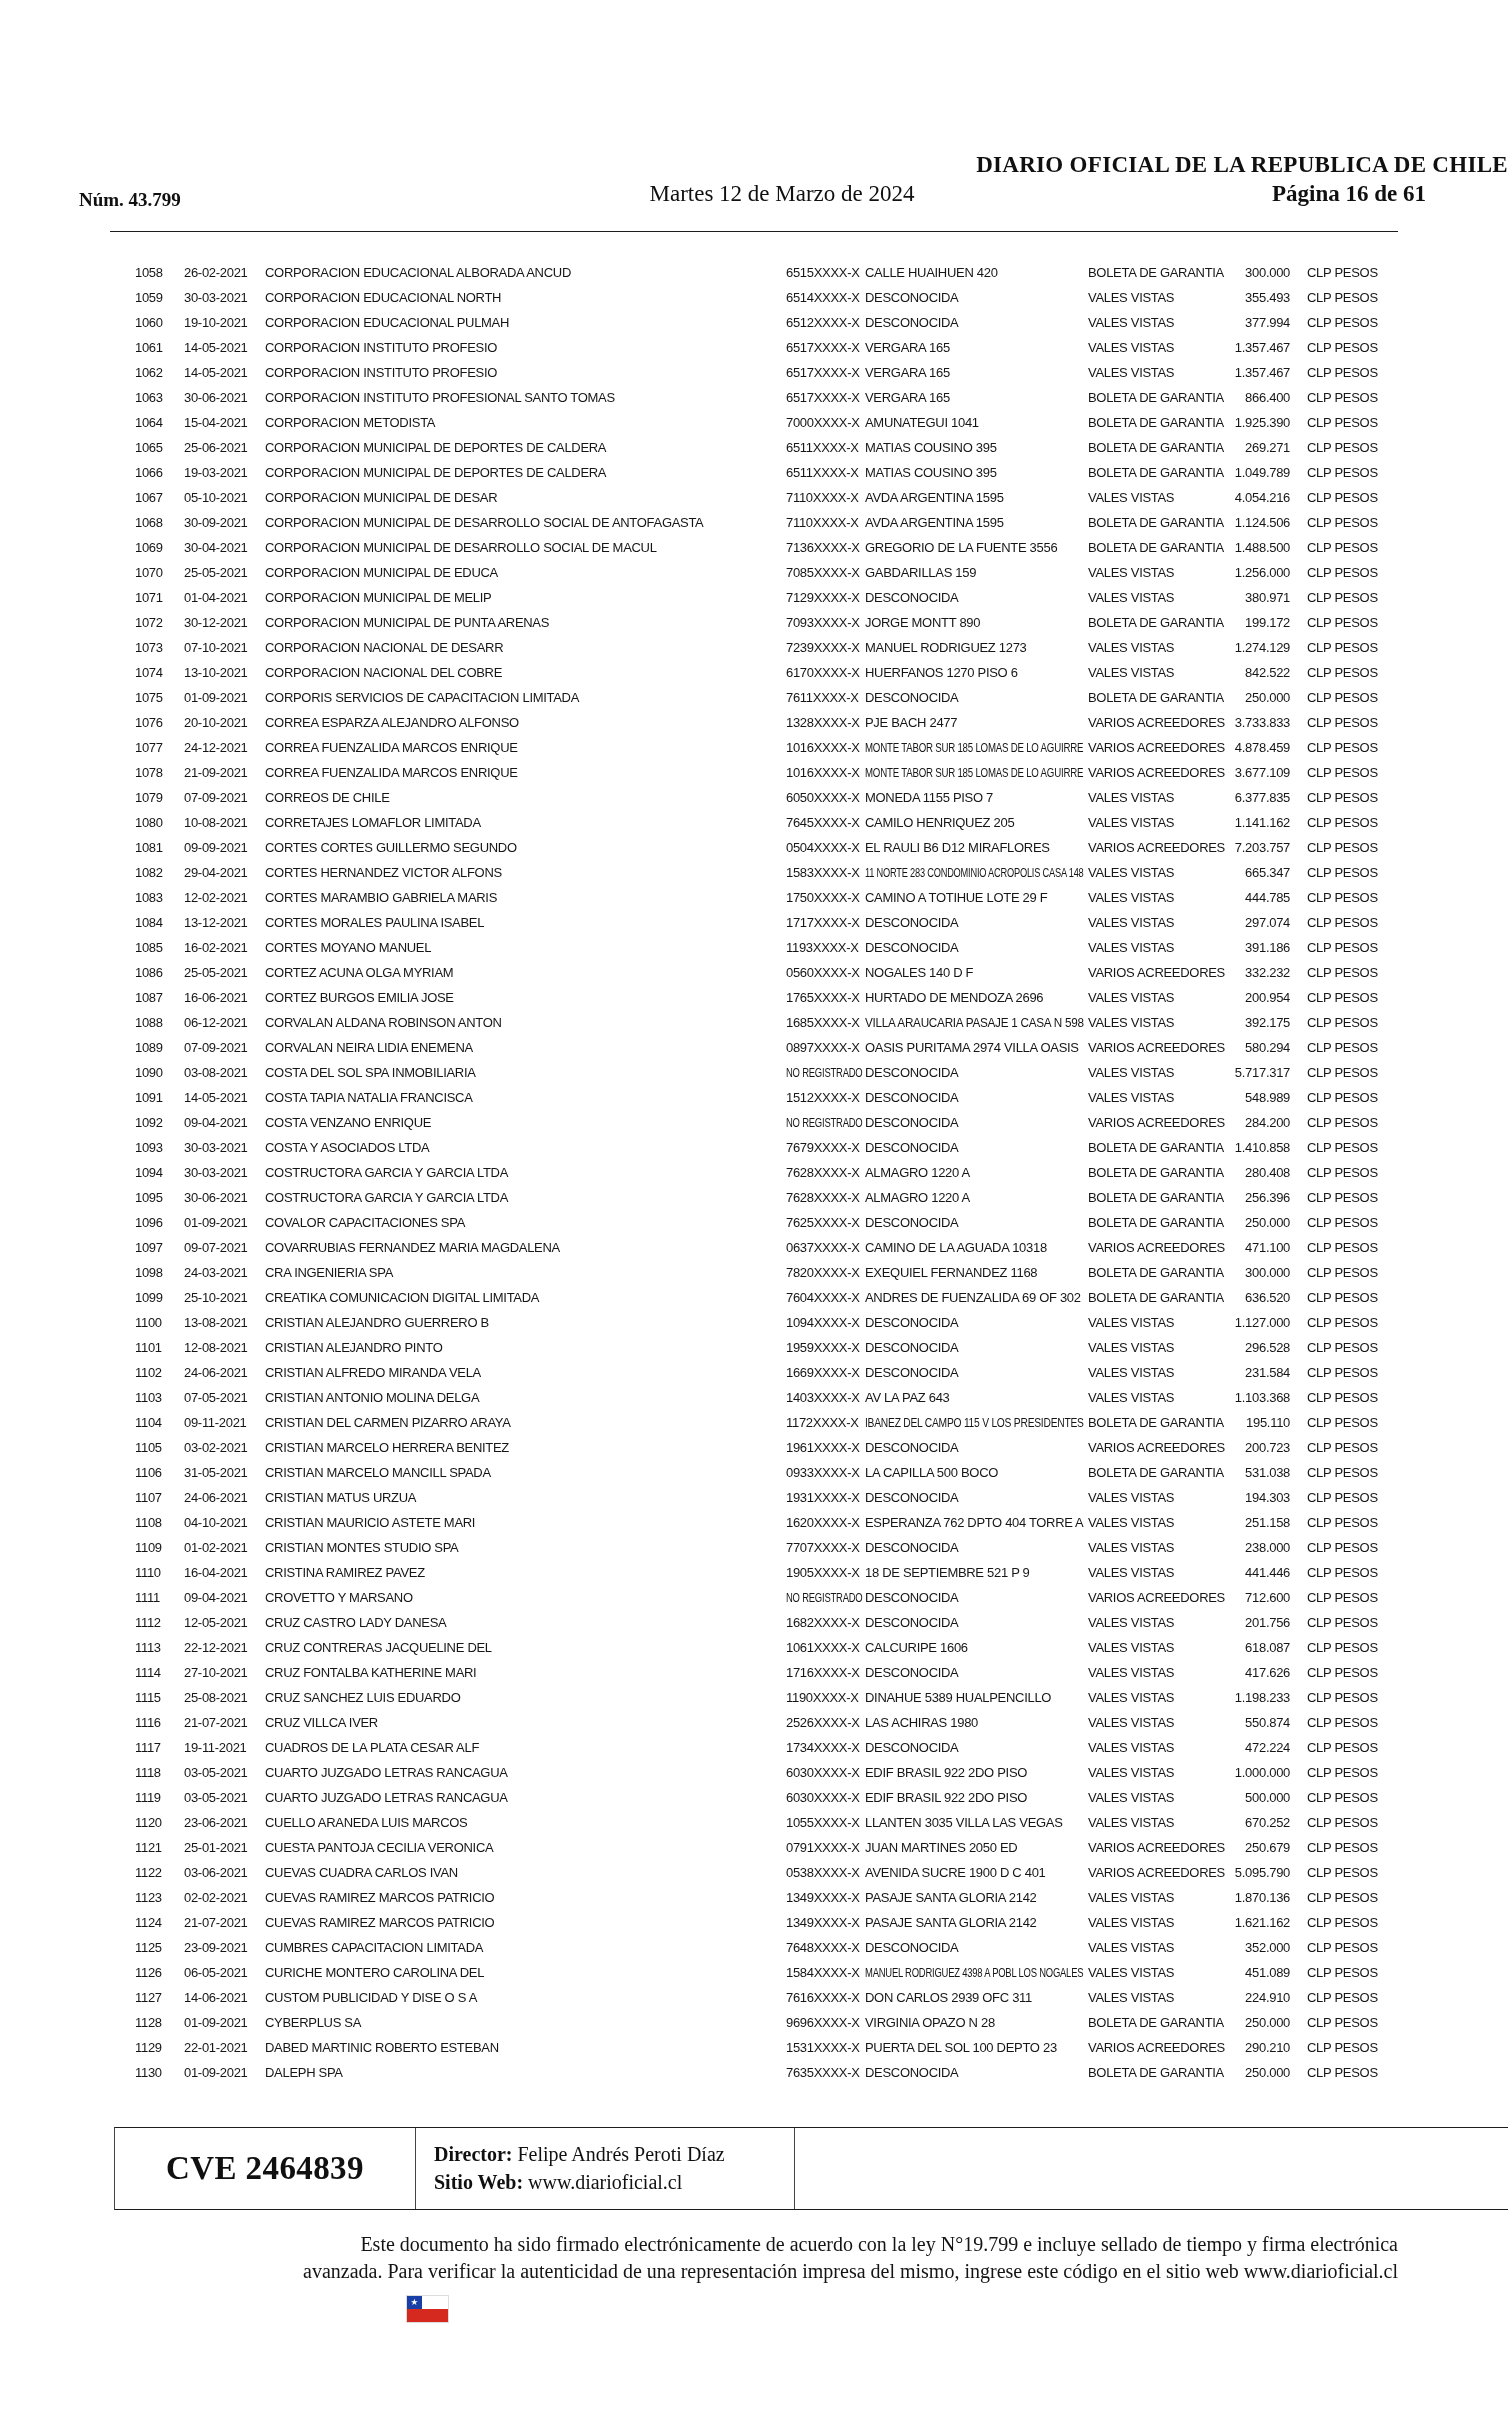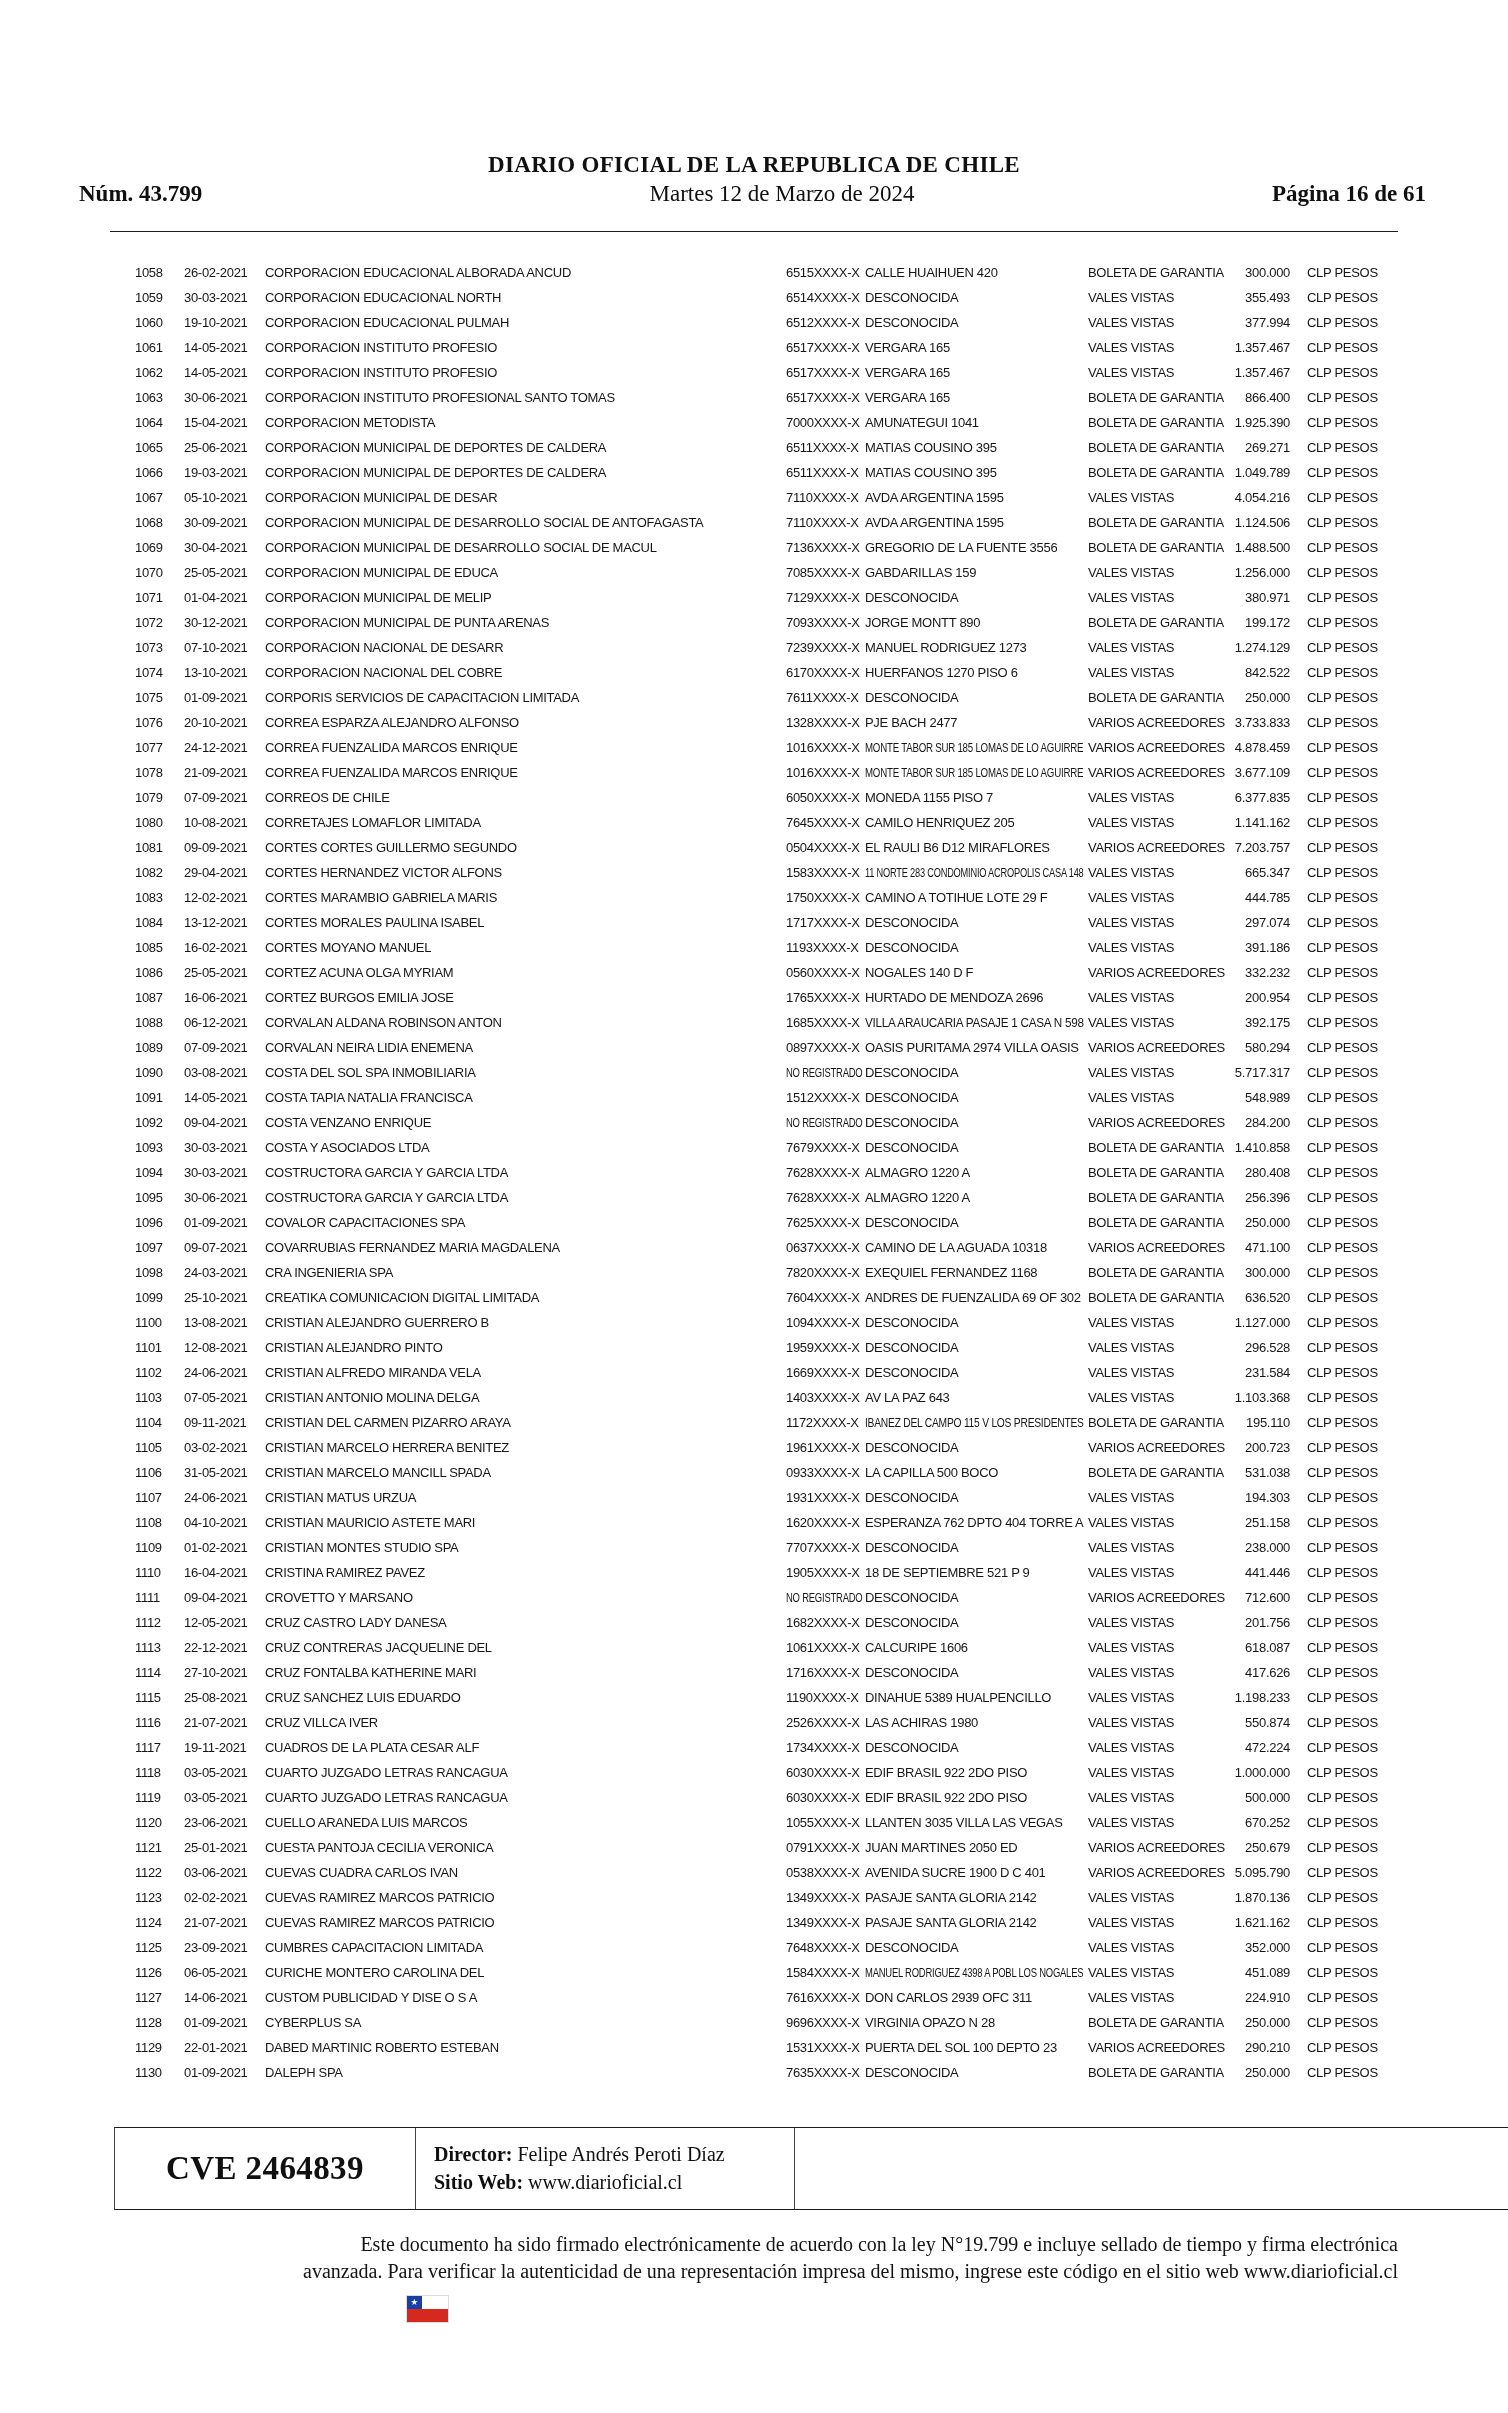--- a/index.html
+++ b/index.html
@@ -1,21 +1,21 @@
 <!DOCTYPE html>
 <html style="font-size:13.8px"><head>
 <meta charset="utf-8">
 <style>
   html,body{margin:0;padding:0;background:#ffffff;}
   .page{position:relative;width:1508px;height:2413px;background:#ffffff;color:#101010;
         font-family:"Liberation Serif",serif;overflow:hidden;}
 
   
-  .hdr-issue{position:absolute;left:79px;top:181px;font-size:23px;font-weight:bold;white-space:nowrap;}
-  .hdr-title{position:absolute;left:0;top:152px;width:100%;text-align:center;font-size:23px;font-weight:bold;letter-spacing:0.3px;}
+  .hdr-issue{position:absolute;left:79px;top:189px;font-size:19px;font-weight:bold;white-space:nowrap;}
+  .hdr-title{position:absolute;left:0;top:152px;width:100%;text-align:right;font-size:23px;font-weight:bold;letter-spacing:0.3px;}
   .hdr-date{position:absolute;left:0;top:181px;width:100%;text-align:center;font-size:23px;font-weight:normal;padding-left:28px;}
   .hdr-page{position:absolute;right:82px;top:181px;font-size:23px;font-weight:bold;white-space:nowrap;}
   .hdr-rule{position:absolute;left:110px;right:110px;top:231px;border-top:1.7px solid #1c1c1c;height:0;}
 
   
   .records{position:absolute;left:0;top:260px;width:100%;}
   .row{position:relative;height:25px;}
   .c{position:absolute;top:0;line-height:25px;white-space:nowrap;
      font-family:"Liberation Sans",sans-serif;font-size:13px;letter-spacing:-0.3px;color:#161616;}
   .c.n  {left:135px;}

